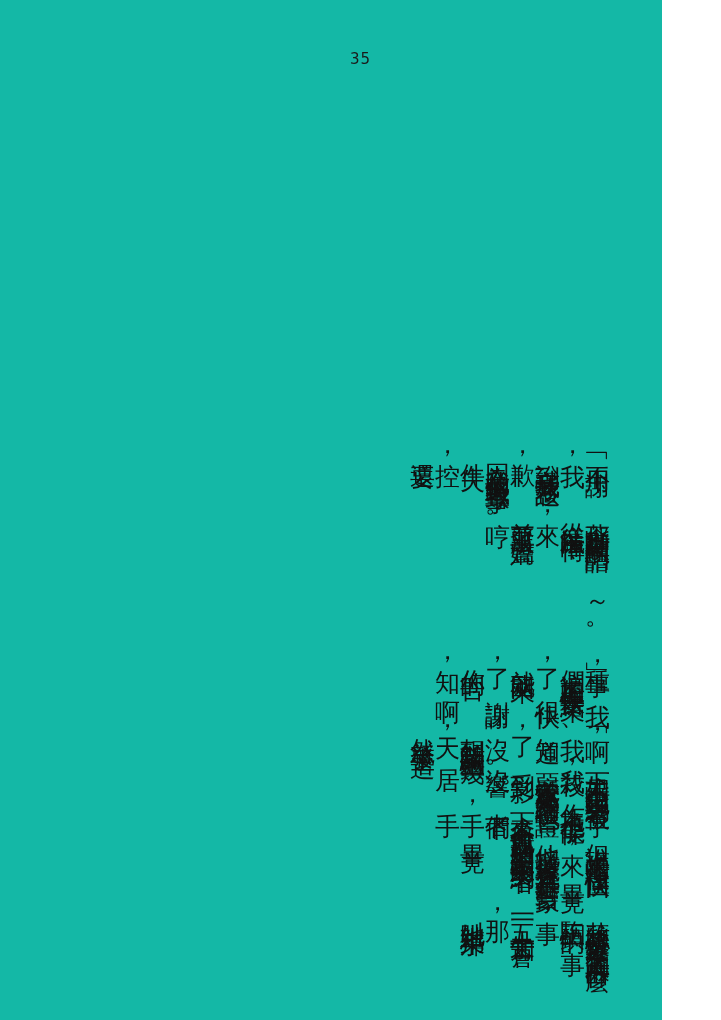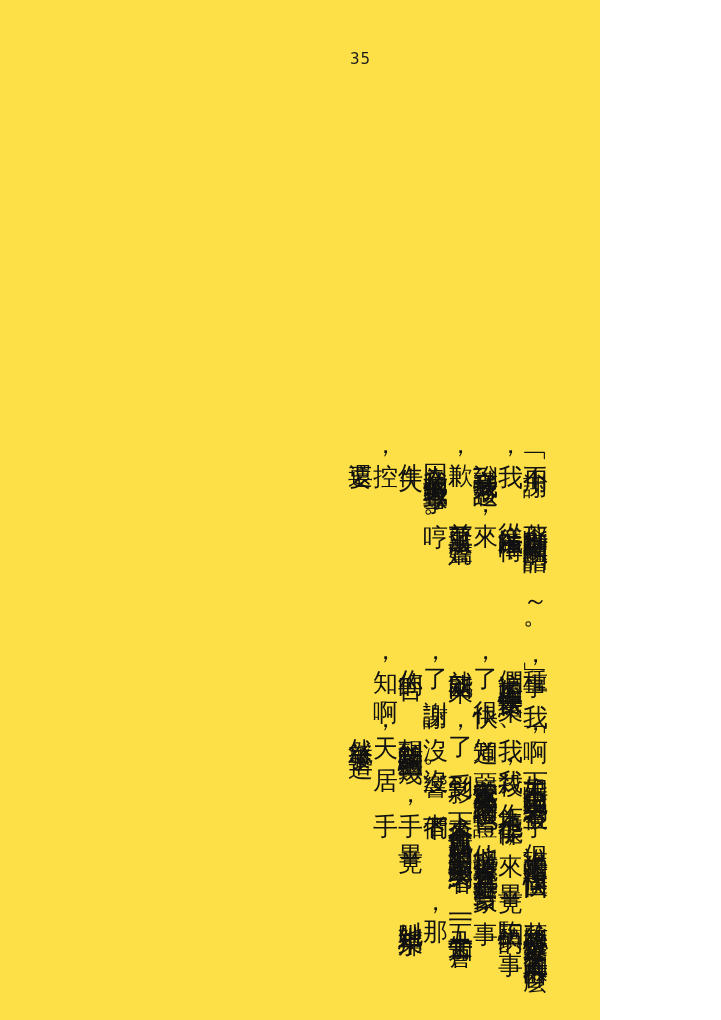--- a/index.html
+++ b/index.html
@@ -10,23 +10,23 @@
   body {
     width: 721px;
     height: 1020px;
     font-family: "DejaVu Serif", "Liberation Serif", serif;
     color: #111111;
     overflow: hidden;
     position: relative;
   }
   #page {
     position: relative;
-    width: 600px;
+    width: 662px;
     height: 1020px;
-    background: #fde047;
+    background: #14b8a6;
     box-sizing: border-box;
   }
   #page-number {
     position: absolute;
     top: 50px;
     left: 0;
     width: 721px;
     text-align: center;
     font-size: 15px;
     font-family: "DejaVu Sans", "Liberation Sans", sans-serif;

